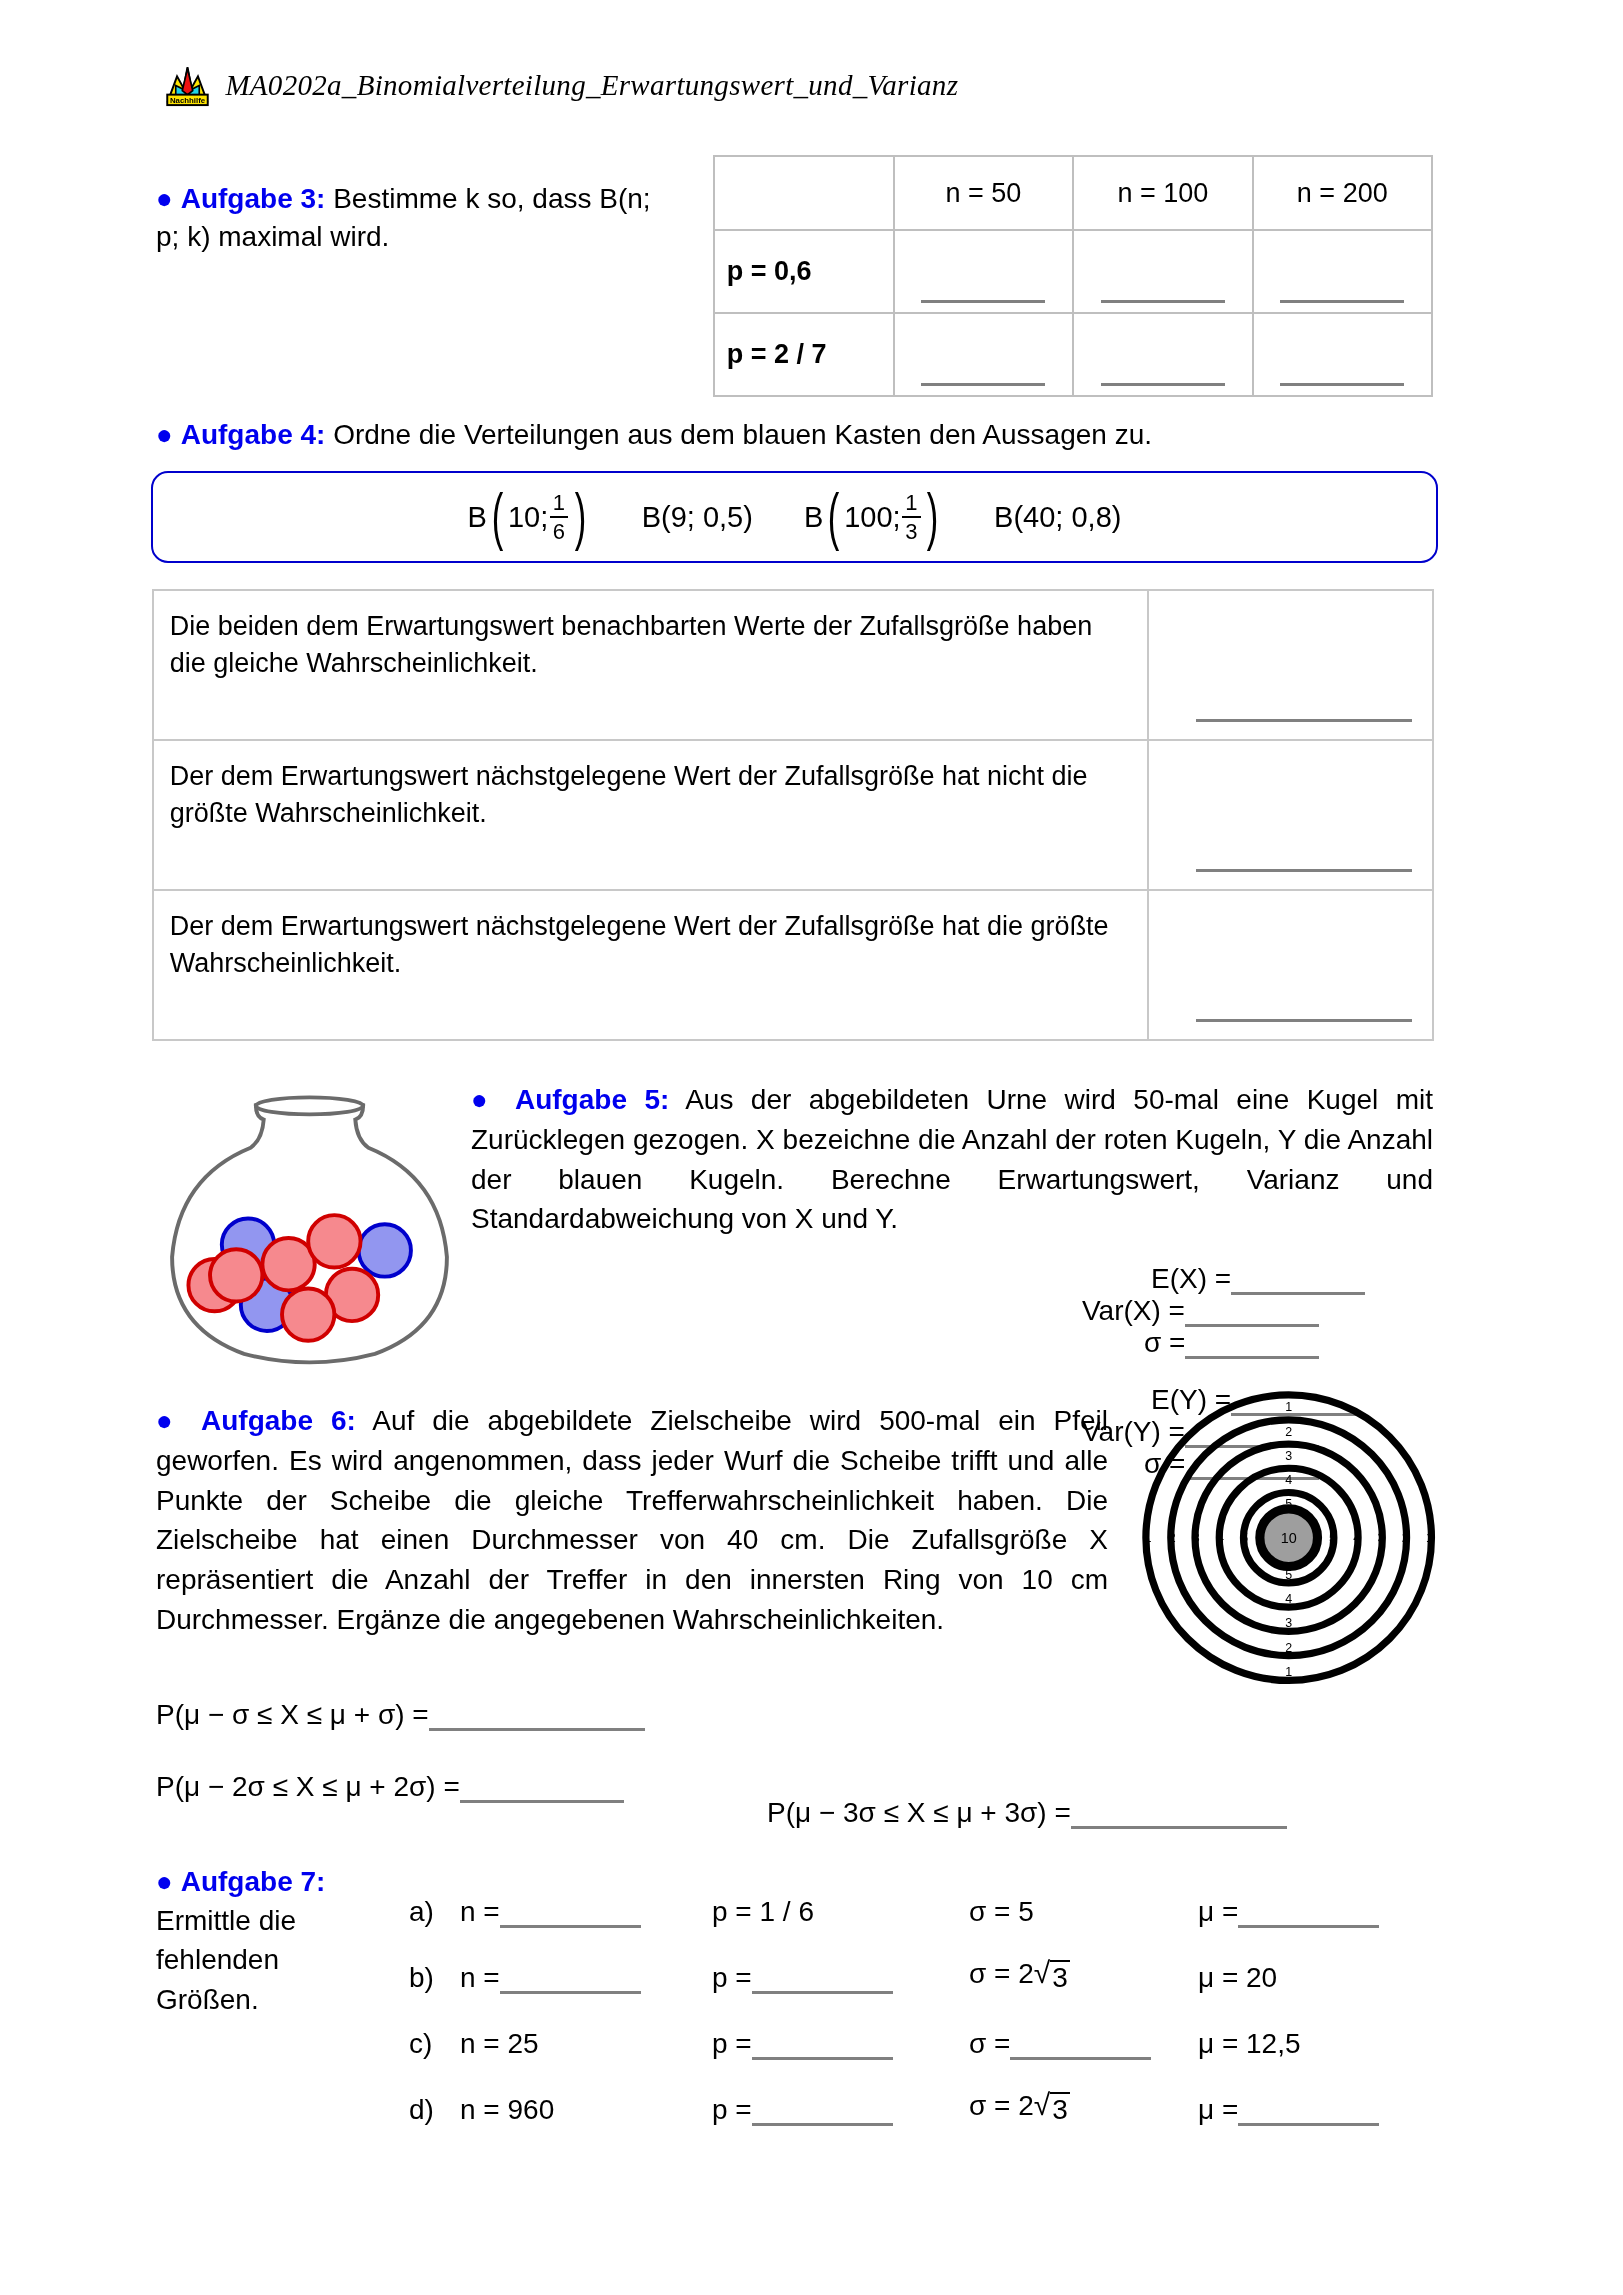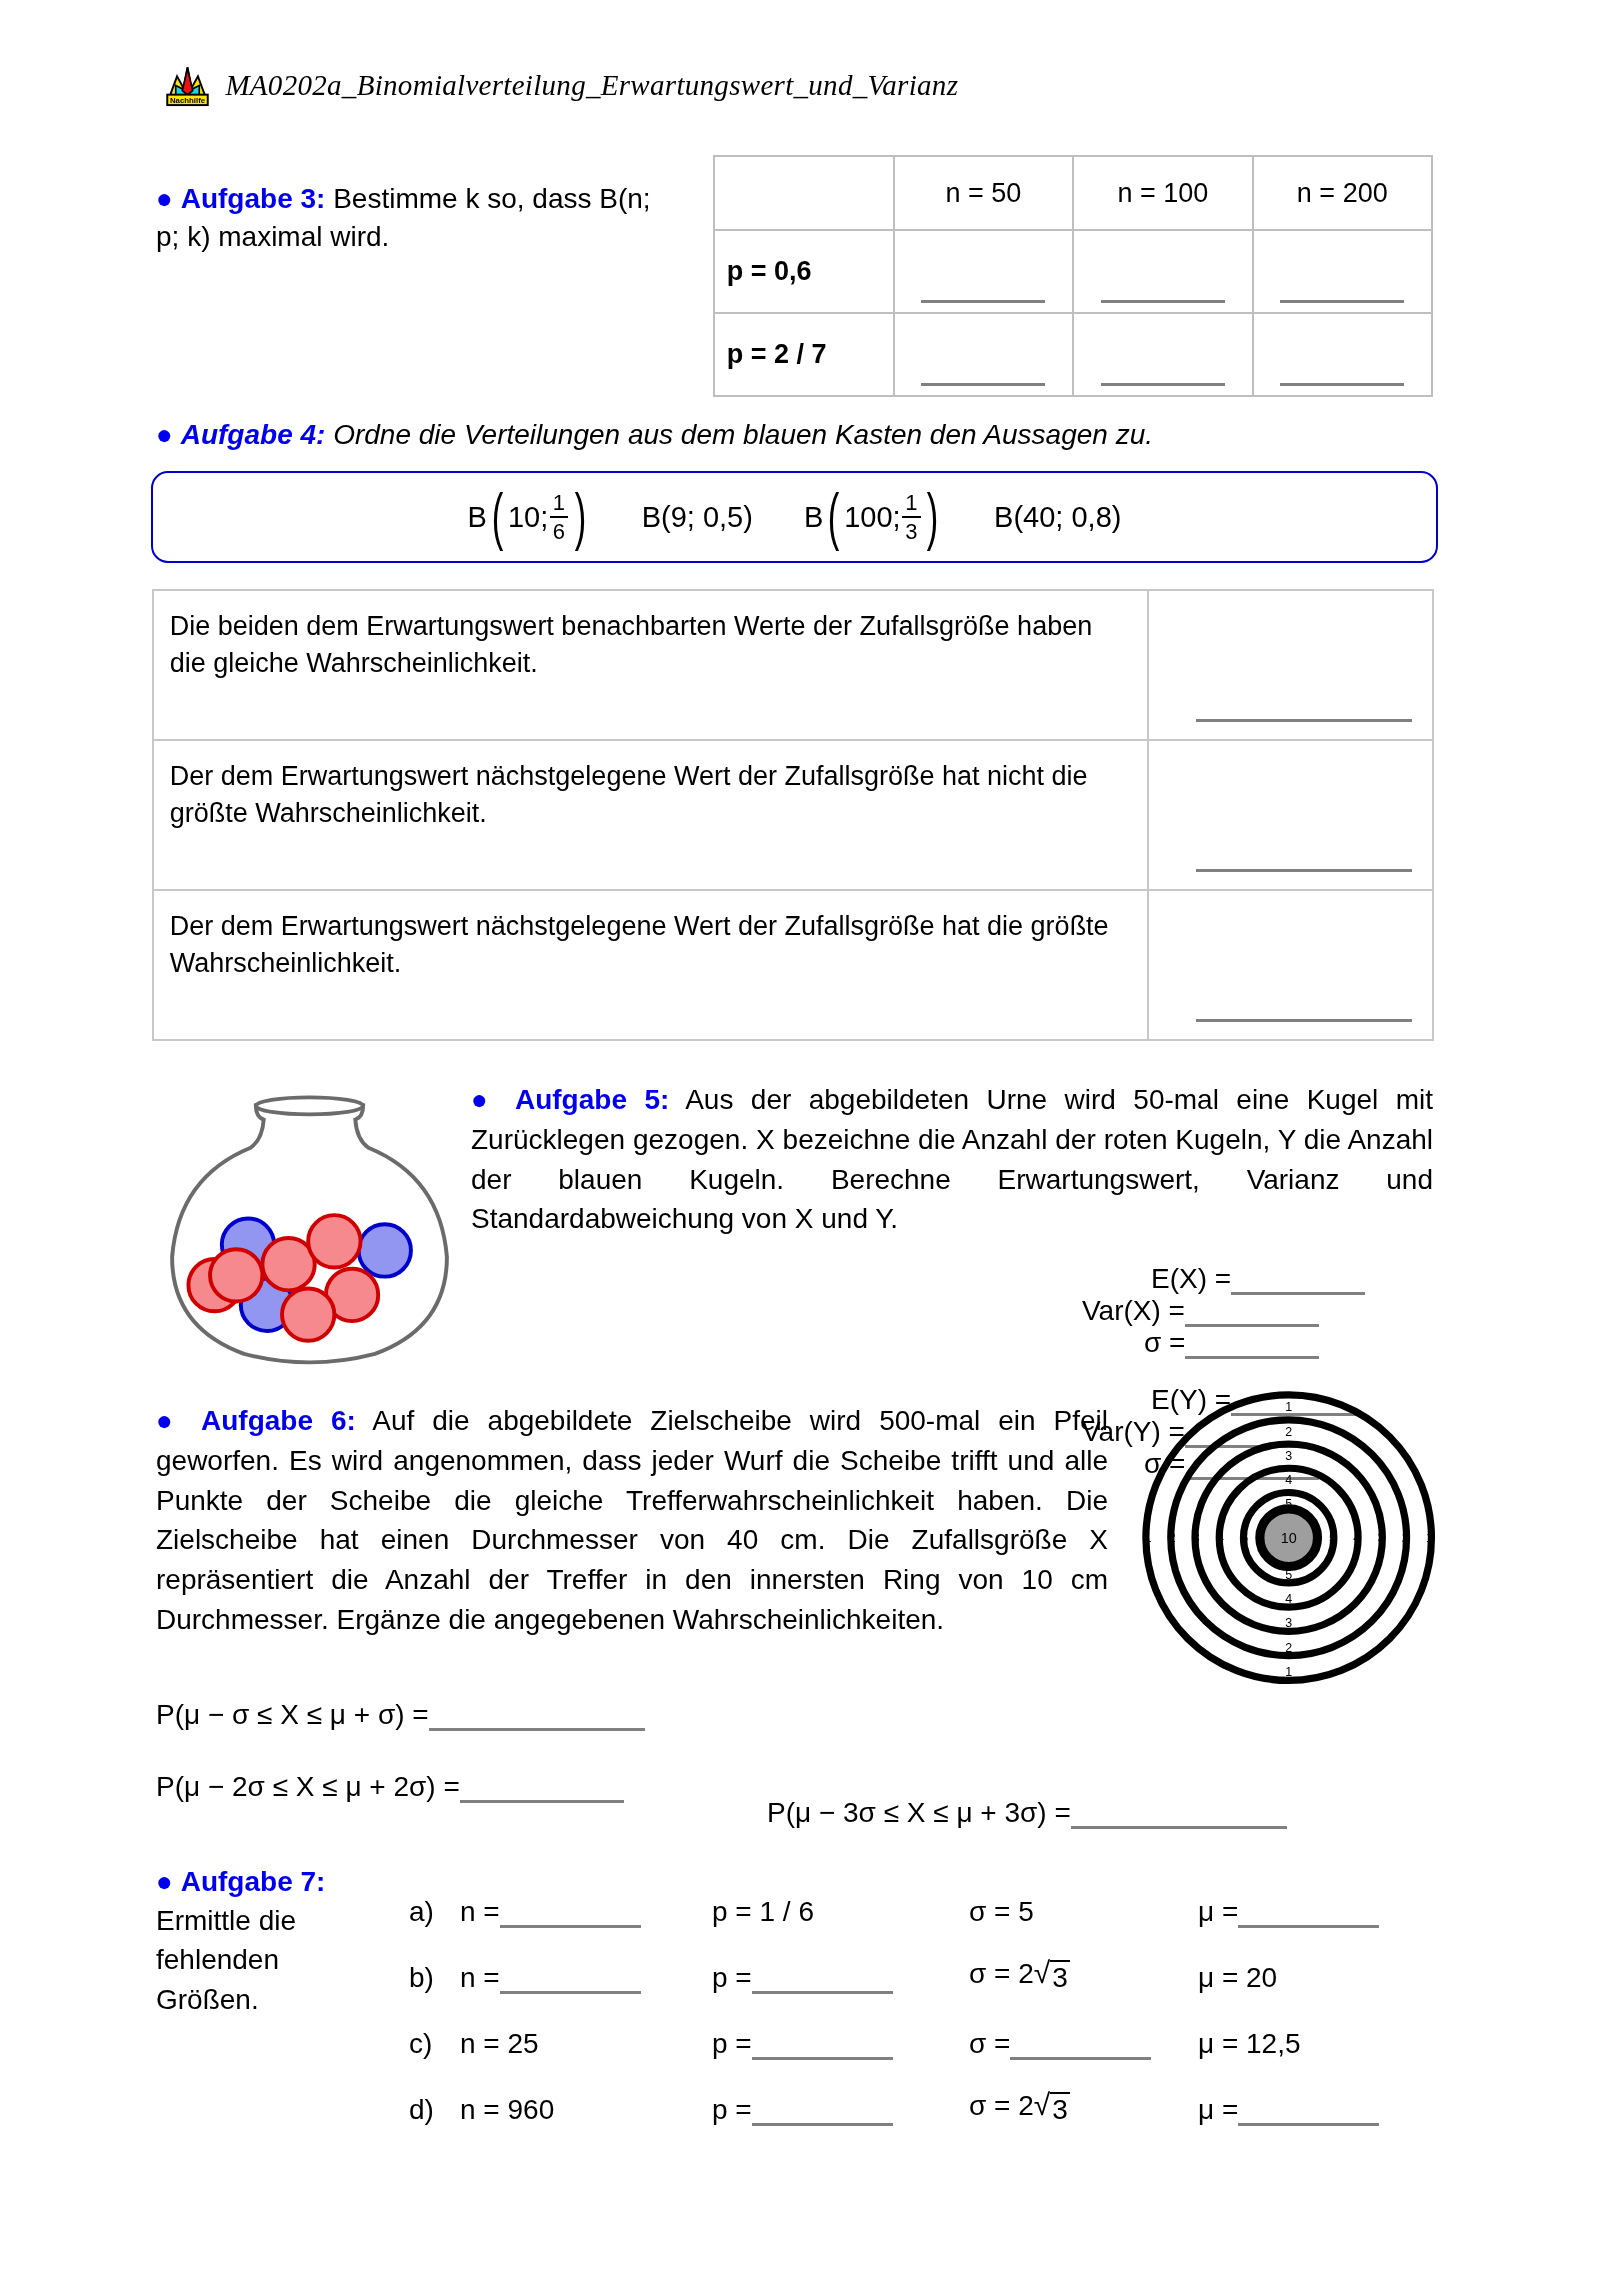--- a/index.html
+++ b/index.html
@@ -35,21 +35,21 @@
   .a3-text { width:524px; font-size:28px; line-height:1.35; }
 
   .t3 { position:absolute; left:713px; top:155px; width:720px; border-collapse:collapse; table-layout:fixed; }
   .t3 td { border:2px solid #bfbfbf; font-size:27px; padding:0 11.8px; height:72px; vertical-align:middle; }
   .t3 .hcell { text-align:center; }
   .t3 .rowhead { width:154px;font-weight:bold; }
   .t3 .ans { text-align:center; vertical-align:bottom; padding-bottom:9.2px; }
   .t3 .ans .blank { width:124px; }
 
   
-  .a4-line { position:absolute; left:156px; top:419px; font-size:28px;font-style:italic; }
+  .a4-line { position:absolute; left:156px; top:419px; font-size:28px; }
   .bluebox {
     position:absolute; left:151px; top:471px; width:1283px; height:88px;
     border:2.6px solid #0000cc; border-radius:17px;
     display:flex; align-items:center; justify-content:center; gap:51px;
   }
   .dist { font-size:29px; display:inline-flex; align-items:center; }
   .paren { font-size:63px; font-weight:300; line-height:.78; transform:scaleX(.55); display:inline-block; }
   .frac { display:inline-flex; flex-direction:column; align-items:center; font-size:22px; line-height:1.05; margin:0 1.3px; }
   .frac .num { padding:0 3.3px; }
   .frac .bar { width:100%; height:2.6px; background:#000; margin:2px 0; }

